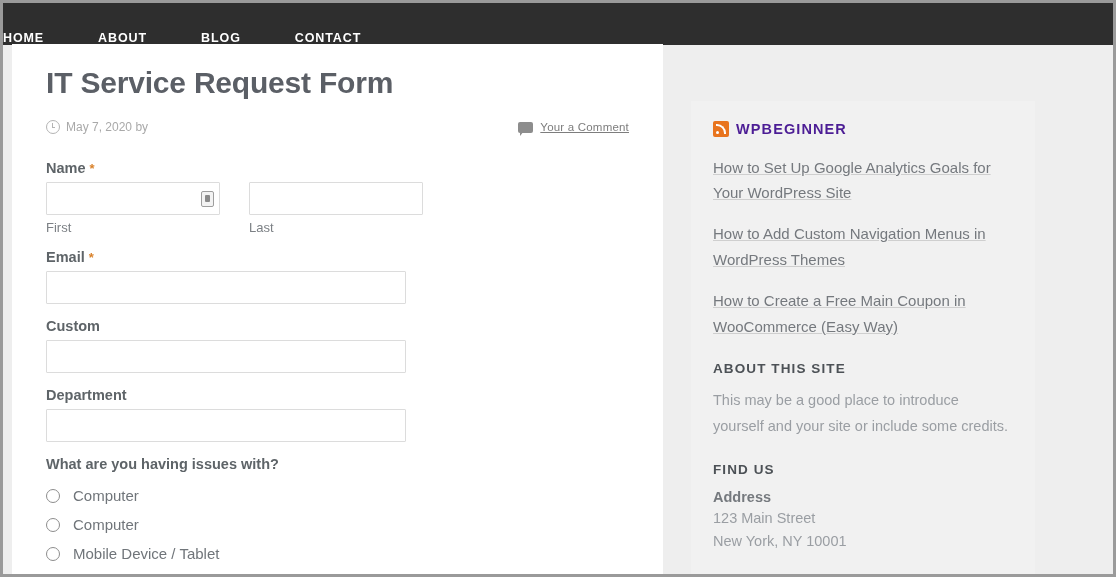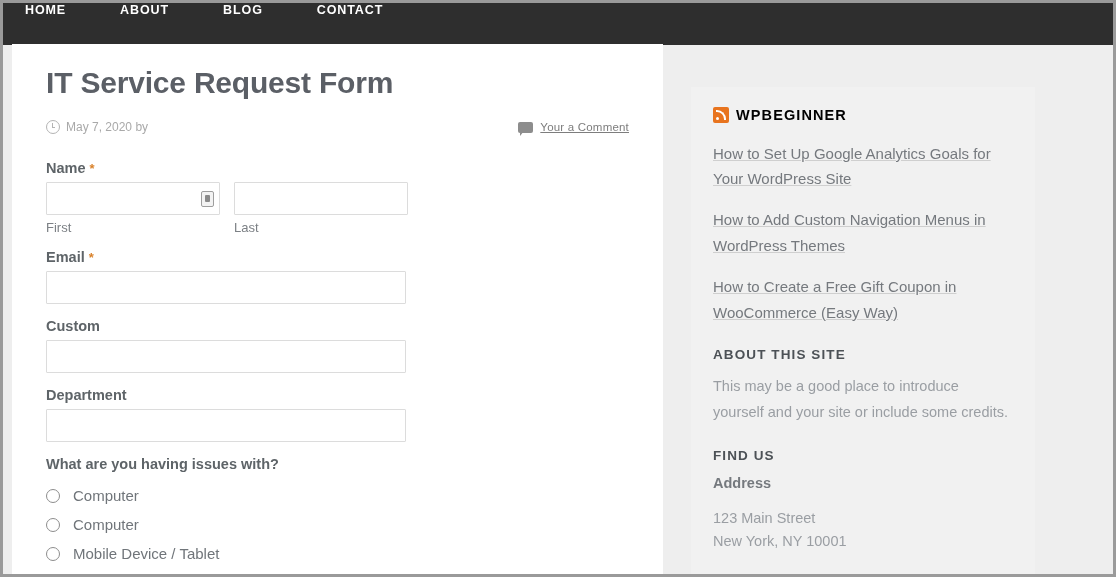--- a/index.html
+++ b/index.html
@@ -17,22 +17,21 @@
     overflow: hidden;
     box-sizing: border-box;
     border: 3px solid #9a9a9a;
     background: #eeeeee;
   }
   
   .navbar {
     height: 42px;
     background: #2e2e2e;
     display: flex;
-    align-items: flex-start;
-    padding-left: 22px;
+    align-items: flex-end;
     box-sizing: border-box;
   }
   .nav-item {
     color: #ffffff;
     font-size: 12.5px;
     font-weight: bold;
     letter-spacing: 0.9px;
     margin-right: 54px;
     text-decoration: none;
     white-space: nowrap;
@@ -153,21 +152,21 @@
     background: #ffffff;
     height: 33px;
     box-sizing: border-box;
     font-family: "Liberation Sans", sans-serif;
     font-size: 14px;
     color: #444;
     padding: 0 8px;
     outline: none;
     border-radius: 1px;
   }
-  .name-row { display: flex; gap: 14px; }
+  .name-row { display: flex; gap: 29px; }
   .name-col { width: 174px; }
   .name-col .txt-input { width: 100%; }
   .sub-label {
     font-size: 13px;
     color: #7c8085;
     margin-top: 5px;
   }
   .wide-input { width: 360px; }
   .radio-prompt {
     font-size: 14.5px;
@@ -205,21 +204,21 @@
     content:""; position:absolute; left:2.5px; top:3px;
     width:5px; height:7px; background:#8a8a8a;
     border-radius: 1px;
   }
   .input-wrap { position: relative; }
   
   .widget { margin-bottom: 22px; }
   .widget-title {
     font-size: 14.5px;
     font-weight: bold;
-    color: #000000;
+    color: #4c1d95;
     letter-spacing: 1.1px;
     margin-bottom: 18px;
     display: flex;
     align-items: center;
   }
   .rss-icon {
     width: 16px; height: 16px;
     background: #e8741e;
     border-radius: 2px;
     margin-right: 7px;
@@ -258,21 +257,21 @@
   .widget-text {
     font-size: 14.5px;
     line-height: 1.78;
     color: #9a9ea3;
     margin: 0;
   }
   .addr-bold {
     font-size: 14.5px;
     color: #75797e;
     font-weight: bold;
-    margin-bottom: 16px;
+    margin-bottom: 2px;
   }
   .addr-line {
     font-size: 14.5px;
     line-height: 1.55;
     color: #9a9ea3;
   }
 </style>
 </head>
 <body>
 
@@ -367,21 +366,21 @@
 
     <div class="sidebar">
 
       <div class="widget">
         <div class="widget-title">
           <span class="rss-icon"></span>
           <span>WPBEGINNER</span>
         </div>
         <a class="feed-link">How to Set Up Google Analytics Goals for Your WordPress Site</a>
         <a class="feed-link">How to Add Custom Navigation Menus in WordPress Themes</a>
-        <a class="feed-link">How to Create a Free Gift Coupon in WooCommerce (Easy Way)</a>
+        <a class="feed-link">How to Create a Free Main Coupon in WooCommerce (Easy Way)</a>
       </div>
 
       <div class="widget">
         <div class="widget-heading">ABOUT THIS SITE</div>
         <p class="widget-text">This may be a good place to introduce yourself and your site or include some credits.</p>
       </div>
 
       <div class="widget">
         <div class="widget-heading">FIND US</div>
         <div class="addr-bold">Address</div>

